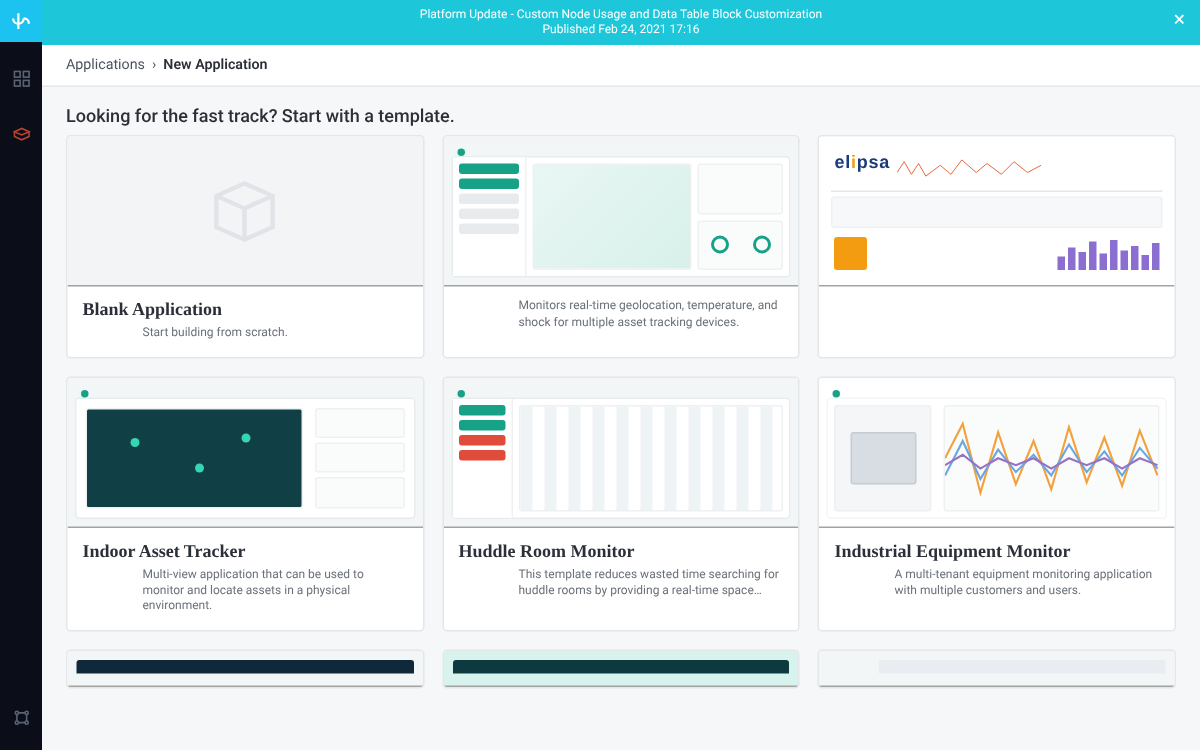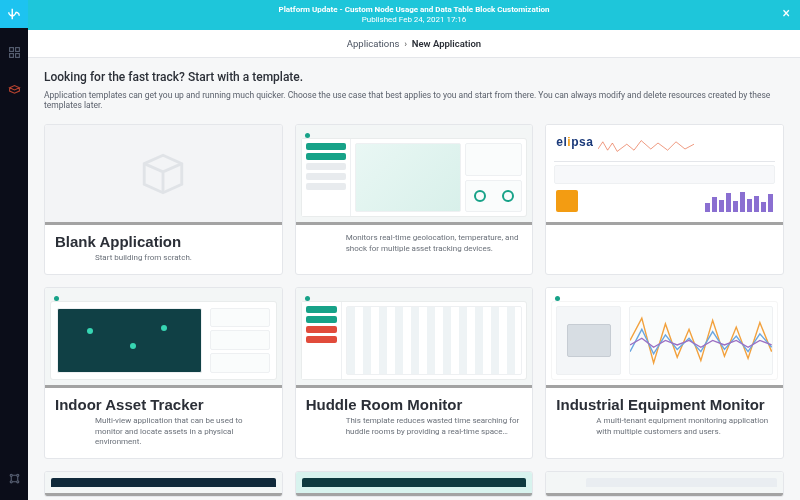--- a/index.html
+++ b/index.html
@@ -7,33 +7,33 @@
   .app { display: flex; width: 100%; height: 100%; }
   .sidebar { width: 28px; background: #0b0d19; display: flex; flex-direction: column; align-items: center; padding-top: 0; gap: 10px; }
   .logo { width: 28px; height: 28px; background: #1dc3f0; display:flex; align-items:center; justify-content:center; }
   .logo svg { width:14px; height:14px; }
   .side-icon { width: 28px; height: 28px; display:flex; align-items:center; justify-content:center; cursor:pointer; }
   .side-icon svg, .side-icon div { width:13px; height:13px; }
   .side-bottom { margin-top:auto; margin-bottom:8px; }
   .main { flex:1; display:flex; flex-direction:column; min-width:0; }
   .banner { background:#1ec6da; color:#fff; display:flex; align-items:center; justify-content:center; position:relative; height:30px; font-size:8px; line-height:1.2; }
   .banner-inner { text-align:center; }
-  .banner-title { font-weight:700; }
+  .banner-title { font-weight:400; }
   .banner-close { position:absolute; right:10px; top:6px; cursor:pointer; color:#fff; font-size:14px; line-height:1; }
-  .crumbs { background:#fff; border-bottom:1px solid #e4e6ea; padding:8px 16px; font-size:9.5px; color:#555;text-align:center; }
+  .crumbs { background:#fff; border-bottom:1px solid #e4e6ea; padding:8px 16px; font-size:9.5px; color:#555; }
   .crumbs a { color:#4a5260; text-decoration:none; }
   .crumbs .current { color:#2b2f37; font-weight:600; }
   .content { padding:12px 16px 0 16px; overflow:hidden; flex:1; }
   .heading { font-size:12px; color:#2b2f37; margin-bottom:6px; font-weight:500; }
   .sub { font-size:8.5px; color:#5b616c; margin-bottom:14px; }
   .grid { display:grid; grid-template-columns: repeat(3, 1fr); gap:12px; }
   .card { background:#fff; border:1px solid #e4e6ea; border-radius:3px; overflow:hidden; cursor:pointer; display:flex; flex-direction:column; }
-  .thumb { height:100px; background:#f3f6f6; border-bottom:3px solid #a3a3a3; position:relative; overflow:hidden; }
+  .thumb { height:100px; background:#f3f6f6; border-bottom:1px solid #a3a3a3; position:relative; overflow:hidden; }
   .card-body { padding:8px 10px 10px; }
-  .card-title { font-size:15px; font-weight:600; color:#2b2f37; margin-bottom:3px; font-family: Liberation Sans, sans-serif; }
+  .card-title { font-size:12px; font-weight:600; color:#2b2f37; margin-bottom:3px; font-family: Liberation Serif, serif; }
   .card-desc { font-size:8px; color:#6a7079; line-height:1.35;margin-left:40px; }
   
   .blank-thumb { display:flex; align-items:center; justify-content:center; background:#f3f4f6; }
   .blank-thumb svg { width:50px; height:50px; opacity:.35; }
   
   .mini { position:absolute; inset:6px; background:#fff; border-radius:2px; box-shadow:0 0 0 1px rgba(0,0,0,.04); display:flex; }
   .mini .mside { width:22%; background:#fff; border-right:1px solid #eef0f2; display:flex; flex-direction:column; gap:3px; padding:4px; }
   .chip { height:7px; border-radius:2px; }
   .mini .mmain { flex:1; padding:4px; display:flex; gap:4px; }
   .panel { flex:1; background:#fafcfc; border:1px solid #eef0f2; border-radius:2px; }
@@ -95,21 +95,20 @@
     </div>
 
     <div class="crumbs">
       <a href="#">Applications</a>
       &nbsp;›&nbsp;
       <span class="current">New Application</span>
     </div>
 
     <div class="content">
       <div class="heading">Looking for the fast track? Start with a template.</div>
-      <div class="sub">Application templates can get you up and running much quicker. Choose the use case that best applies to you and start from there. You can always modify and delete resources created by these templates later.</div>
 
       <div class="grid">
 
         <div class="card">
           <div class="thumb blank-thumb">
             <svg viewBox="0 0 24 24" fill="none" stroke="#bfc5cd" stroke-width="1.4">
                 <path d="M3 7l9-4 9 4v10l-9 4-9-4V7z"></path>
                 <path d="M3 7l9 4 9-4M12 11v10"></path>
               </svg>
           </div>

